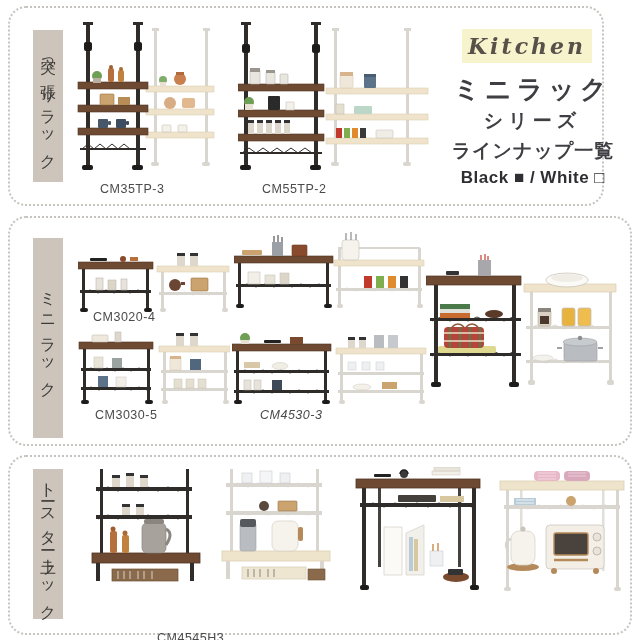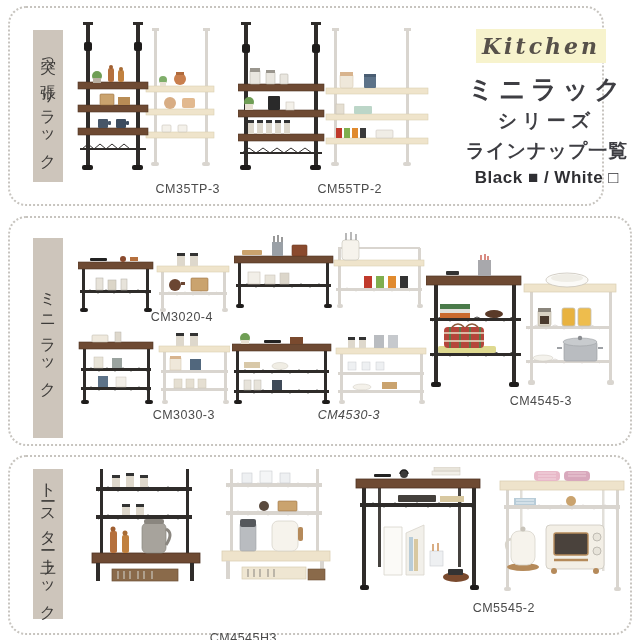--- a/index.html
+++ b/index.html
@@ -32,25 +32,25 @@
   }
   #vlabel-1 { left:23px; top:22px;  height:152px; }
   #vlabel-2 { left:23px; top:20px;  height:200px; }
   #vlabel-3 { left:23px; top:12px;  height:150px; }
 
   .model-label {
     position:absolute;
     color:#4b4b4b;
     font-size:12.5px;
     letter-spacing:0.5px;
-    text-align:right;
+    text-align:left;
     width:120px;
   }
 
-  .hdr { position:absolute; text-align:center; color:#3e3e43;margin-left:14px; }
+  .hdr { position:absolute; text-align:center; color:#3e3e43; }
   #kitchen-badge {
     left:462px; top:29px; width:130px; height:34px;
     background:#f7f3cd;
     font-family:"DejaVu Serif", serif;
     font-style:italic;
     font-weight:bold;
     font-size:22px;
     color:#57514a;
     line-height:34px;
     letter-spacing:3px;
@@ -401,23 +401,22 @@
           <path d="M24,73 v21 M34,73 v21 M44,73 v21 M54,73 v21" stroke="#5a7a4a" stroke-width="2"></path>
           <path d="M18,79 h40 M18,87 h40" stroke="#e8e0c8" stroke-width="1.6"></path>
           <path d="M26,73 q6,-6 12,0 M40,73 q6,-6 12,0" stroke="#8a5a3a" stroke-width="1.6" fill="none"></path>
           <rect x="5" y="128" width="10" height="5" rx="2" fill="#1e1c1b"></rect>
             <rect x="83" y="128" width="10" height="5" rx="2" fill="#1e1c1b"></rect>
         </g>
       </svg>
     </div>
 
     <div class="model-label" style="left:83px;  top:92px;">CM3020-4</div>
-    <div class="model-label" style="left:85px;  top:190px;">CM3030-3</div>
+    <div class="model-label" style="left:85px;  top:190px;">CM3030-5</div>
     <div class="model-label" style="left:250px; top:190px;font-style:italic;">CM4530-3</div>
-    <div class="model-label" style="left:442px; top:176px;">CM4545-3</div>
   </div>
 
   <div class="section" id="section-toaster">
     <div class="vlabel" id="vlabel-3">トースター上ラック</div>
 
     <div class="product" style="left:72px; top:8px;">
       <svg width="252" height="132" viewBox="0 0 252 132">
         <g>
           <rect x="148" y="4" width="3" height="84" fill="#d9d5cf"></rect>
             <rect x="234" y="4" width="3" height="84" fill="#d9d5cf"></rect>
@@ -528,16 +527,15 @@
           <path d="M79,84 v-7 M84,84 v-8" stroke="#c98a4e" stroke-width="1.4"></path>
           <ellipse cx="102" cy="110" rx="13" ry="5" fill="#7a4a2e"></ellipse>
           <rect x="94" y="102" width="15" height="6" rx="1" fill="#333"></rect>
           <rect x="6" y="118" width="9" height="5" rx="2" fill="#1e1c1b"></rect>
             <rect x="116" y="118" width="9" height="5" rx="2" fill="#1e1c1b"></rect>
         </g>
       </svg>
     </div>
 
     <div class="model-label" style="left:147px; top:142px;margin-top:32px;">CM4545H3</div>
-    <div class="model-label" style="left:405px; top:144px;">CM5545-2</div>
   </div>
 
 </div>
 
 </body></html>

